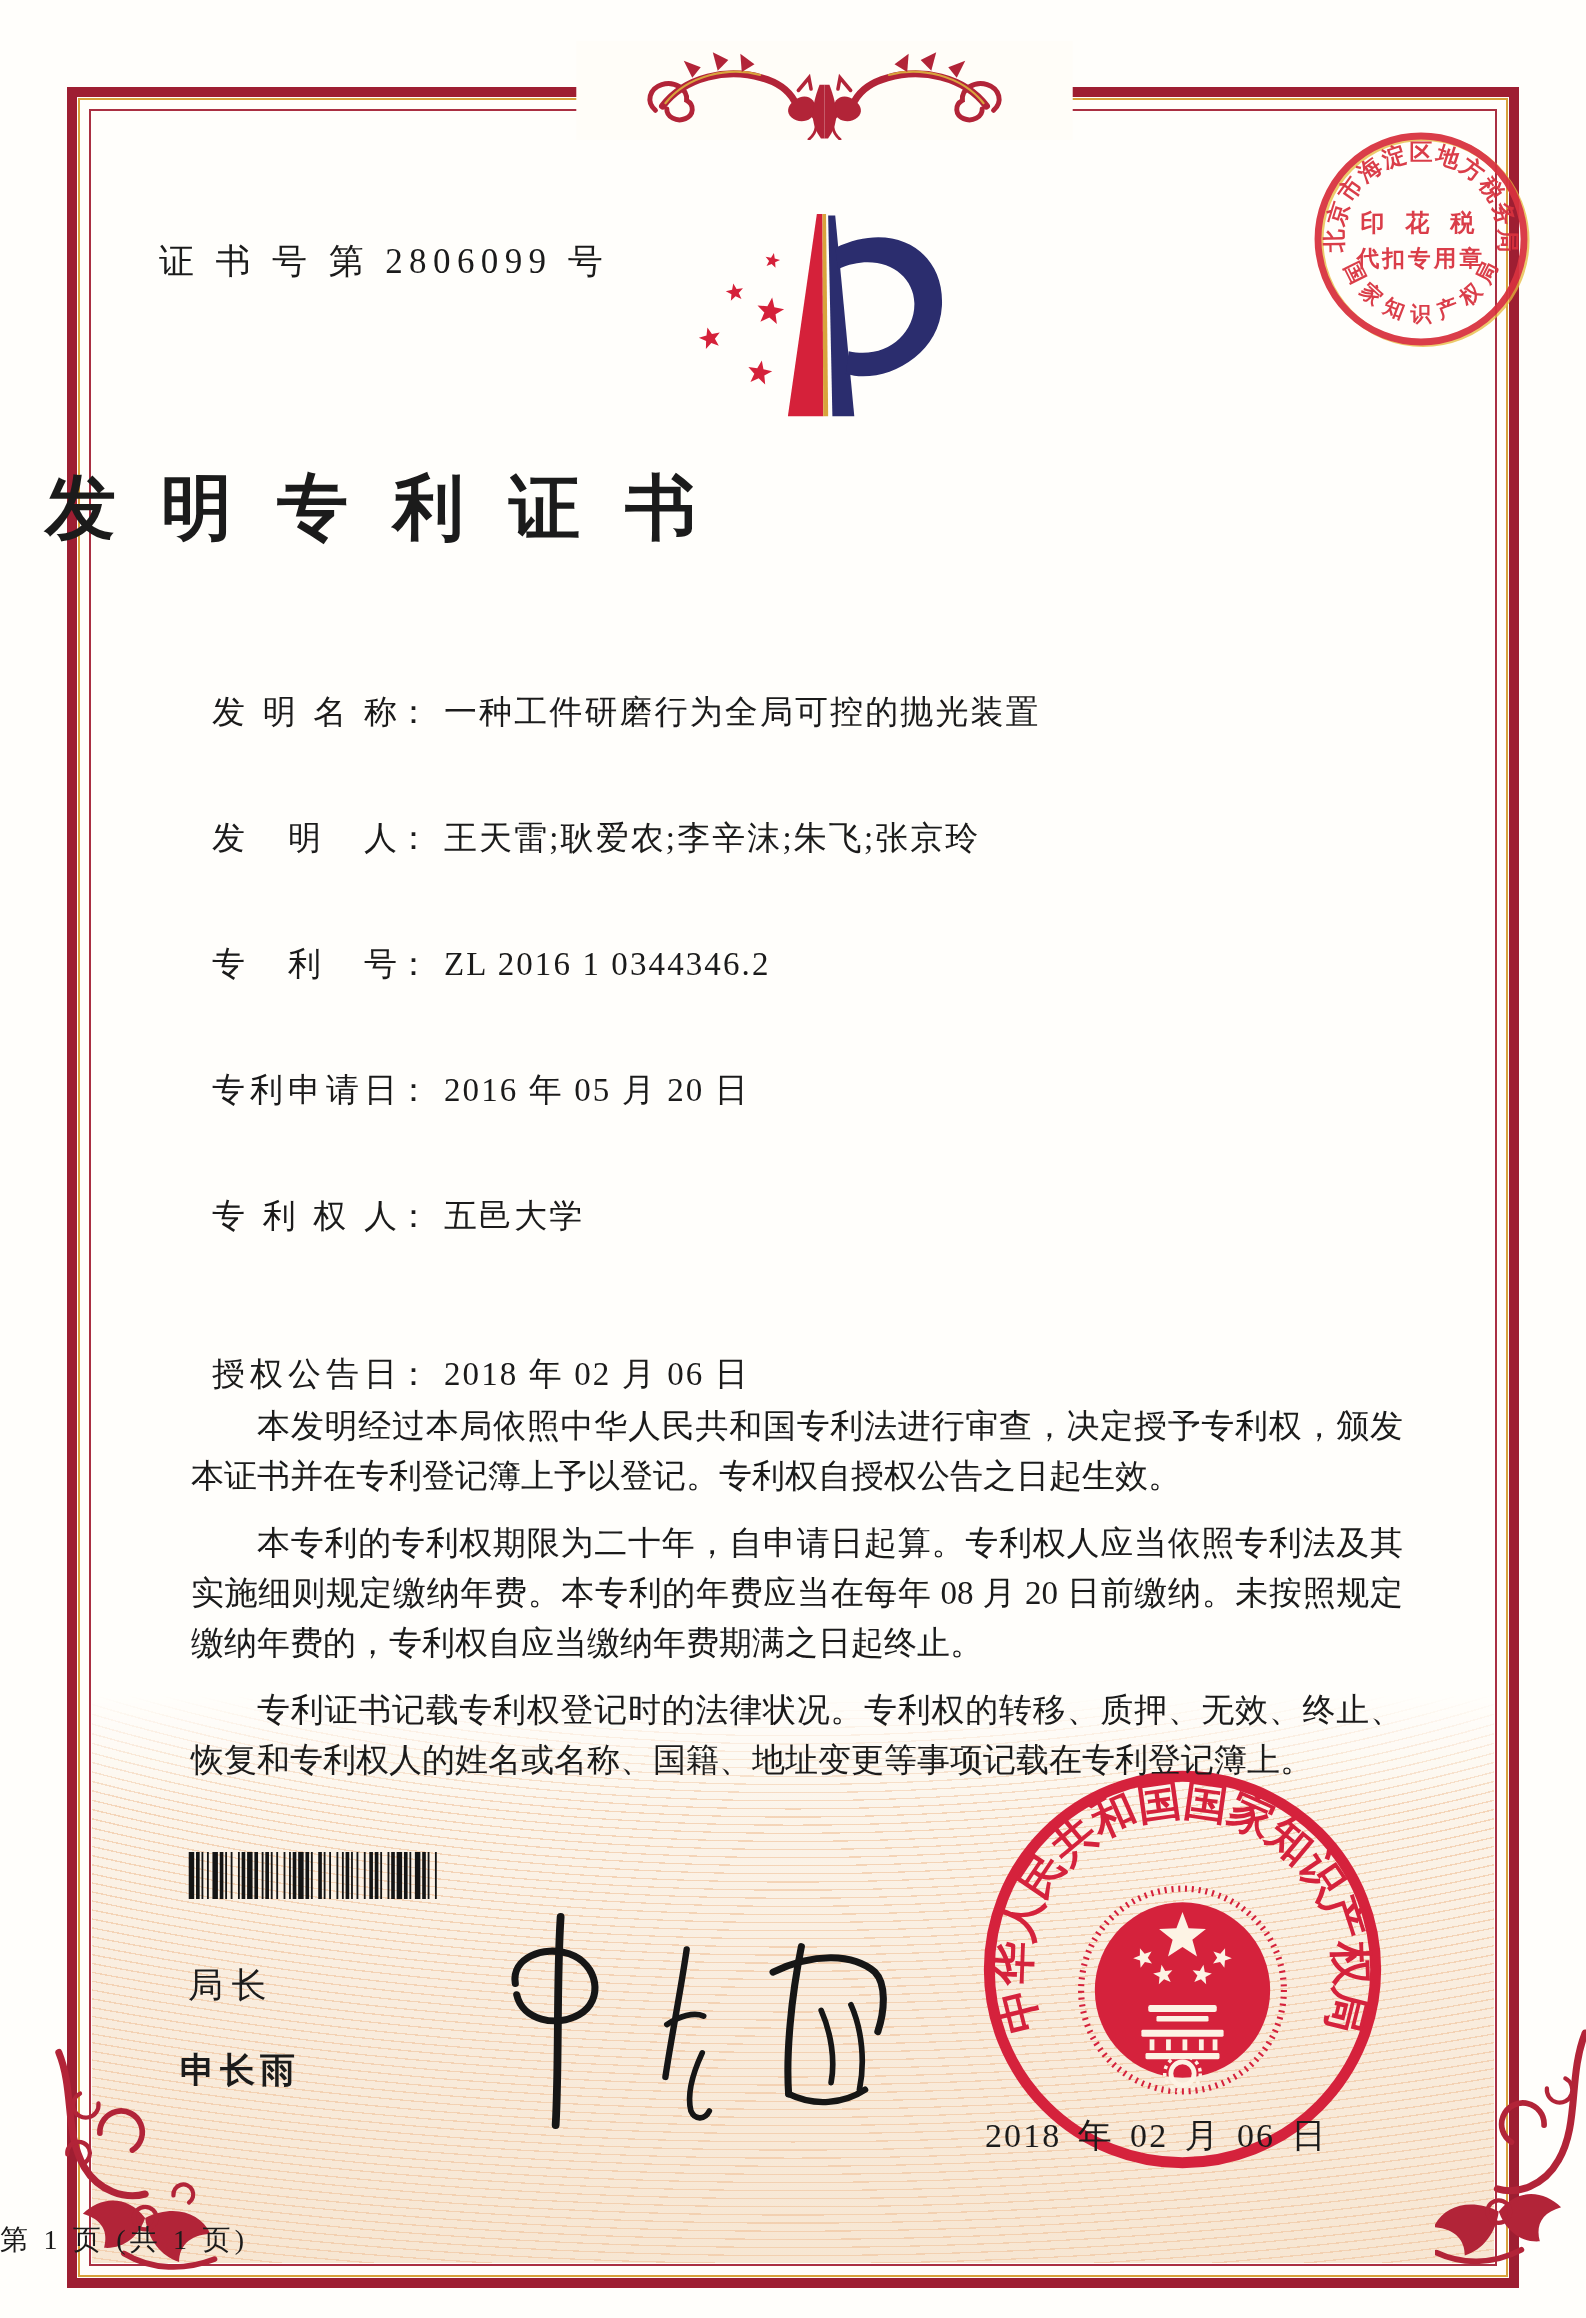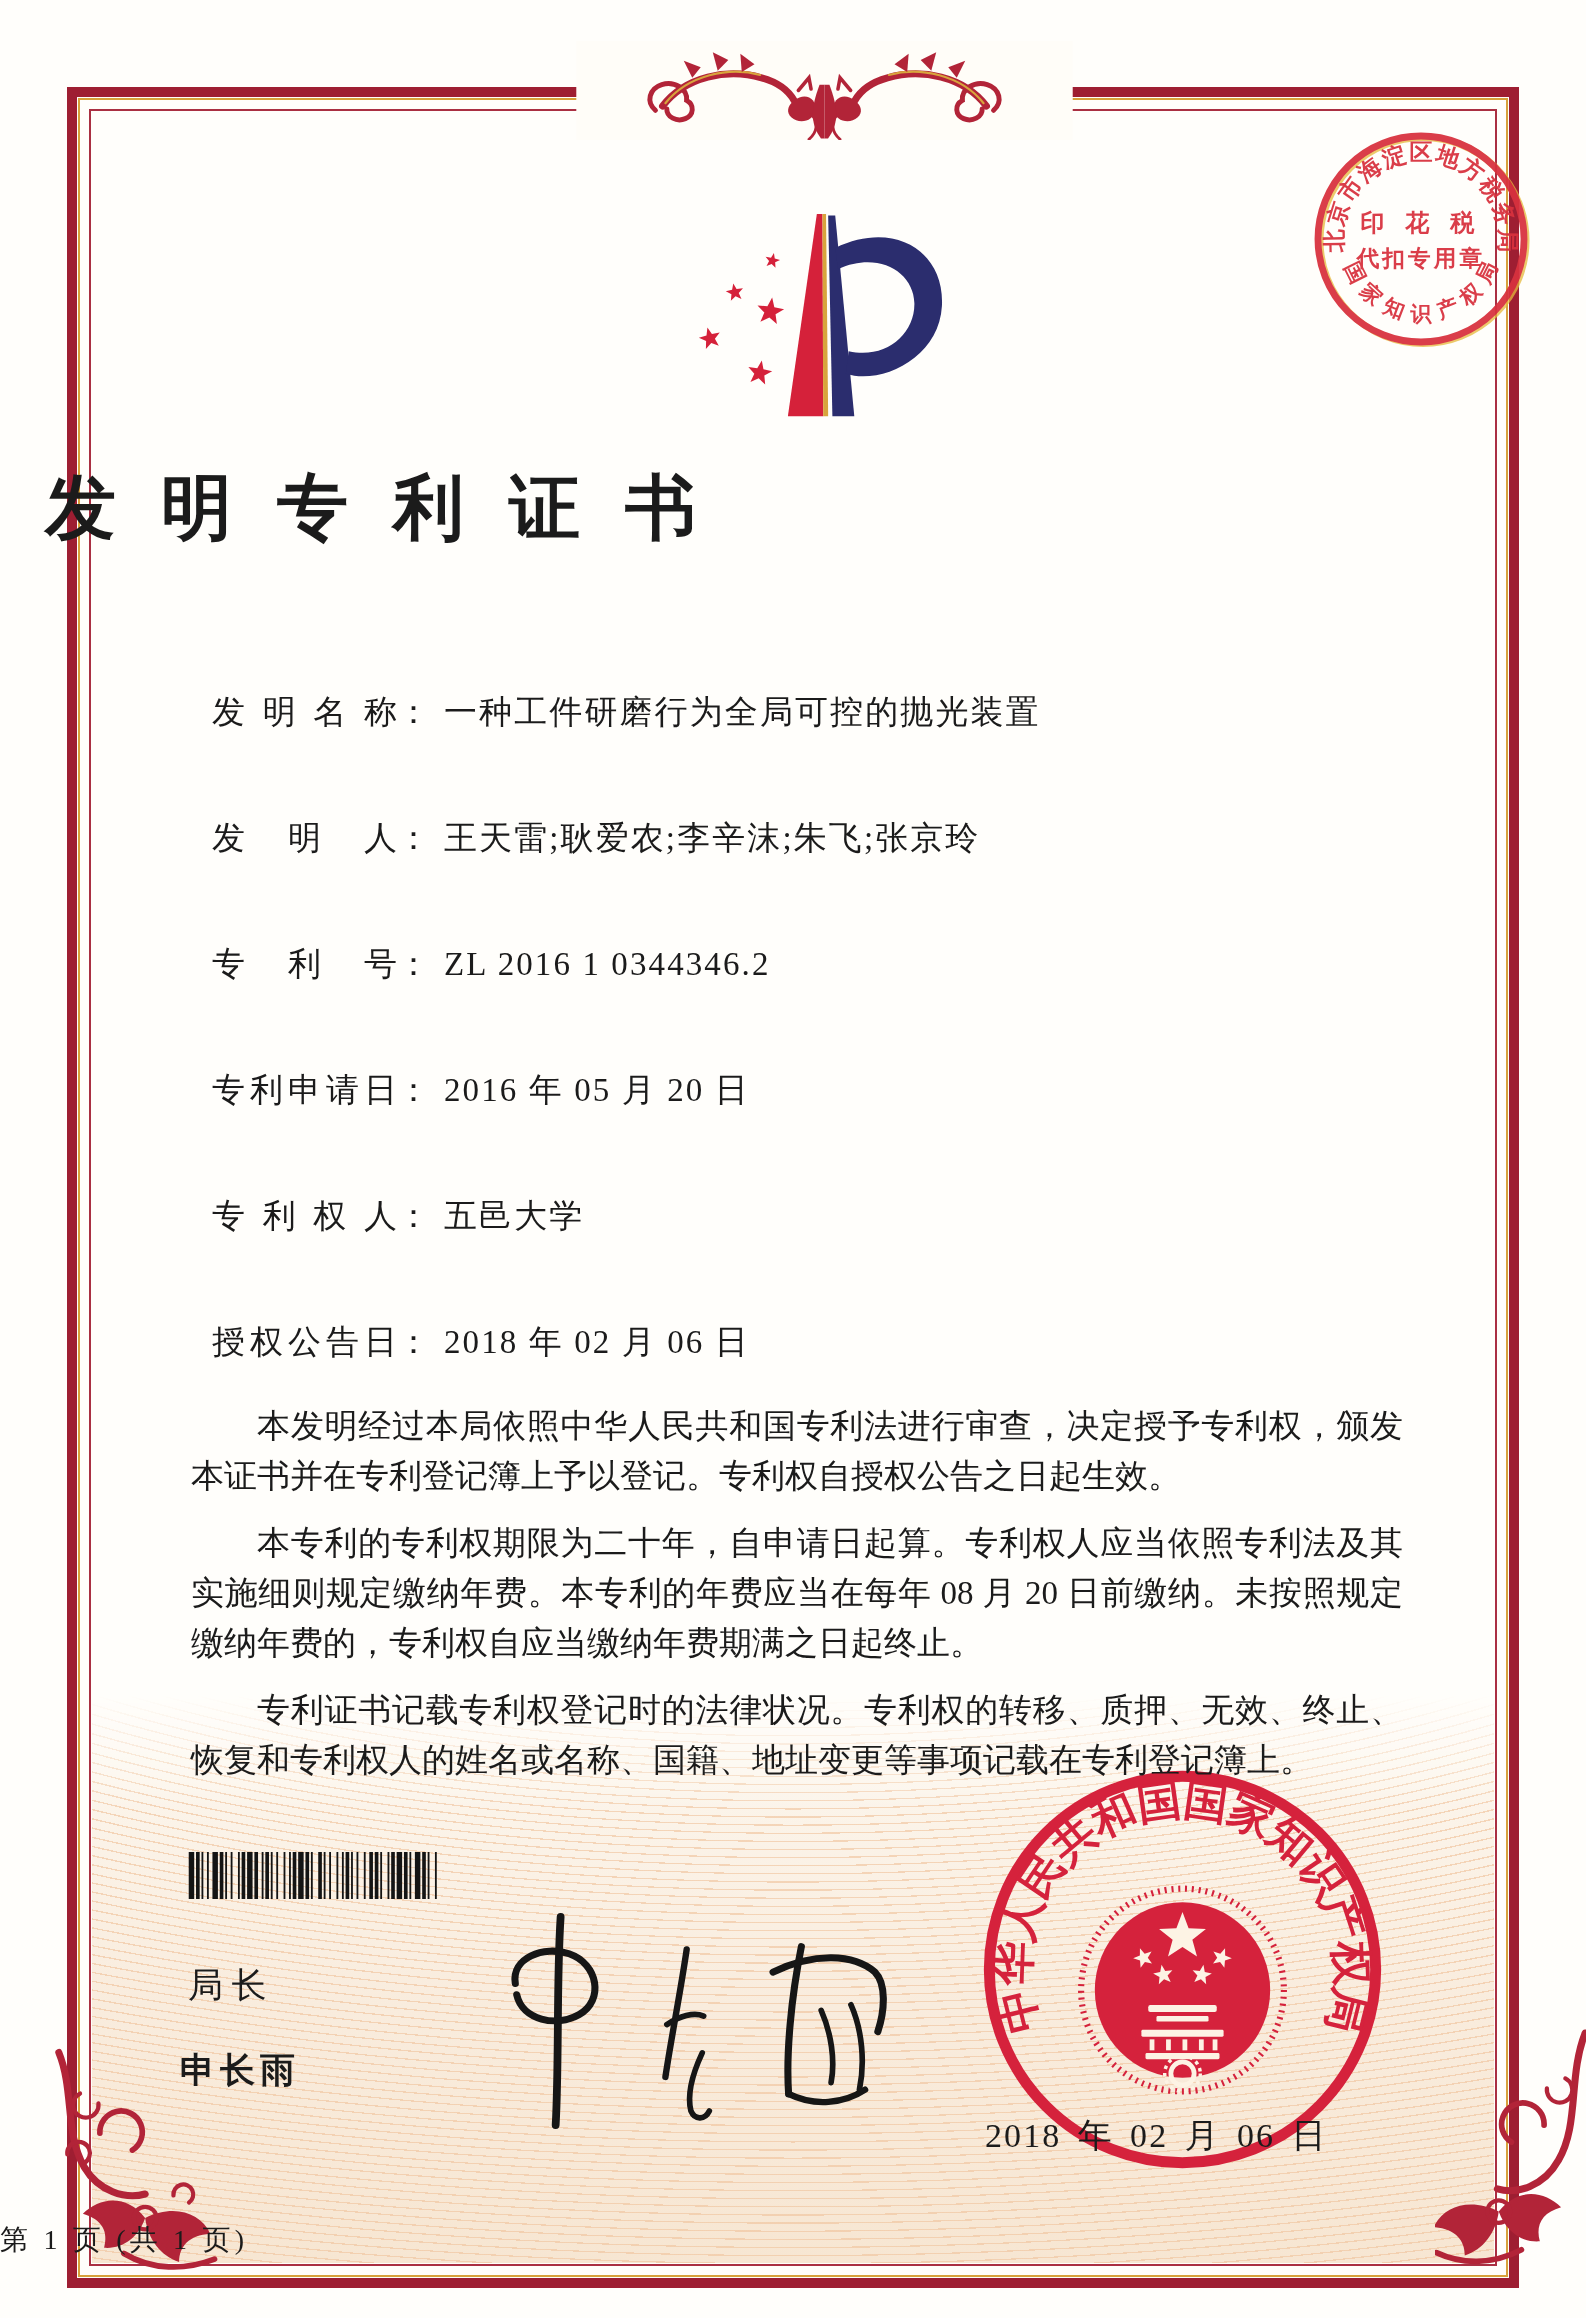--- a/index.html
+++ b/index.html
@@ -69,20 +69,21 @@
       <path d="M206,42 l-7,-26 l22,11 z" fill="#b22438" stroke="none"></path>
       <path d="M240,44 l-2,-26 l20,15 z" fill="#b22438" stroke="none"></path>
       <path d="M314,84 c16,-12 32,-3 30,14 c-2,15 -22,21 -34,10 c-7,-7 -6,-16 4,-24 z" fill="#b22438" stroke="none"></path>
       <path d="M320,70 l15,-18 l3,16" stroke-width="5"></path>
       <path d="M338,104 c11,10 9,25 -3,35" stroke-width="4"></path>
       <path d="M350,62 C338,94 336,116 352,138 L357,138 L357,62 Z" fill="#b22438" stroke="none"></path>
     </g>
     <use href="#dragonL" transform="translate(714,0) scale(-1,1)"></use>
   </svg>
 
+  <div class="certno">证 书 号 第 2806099 号</div>
 
   <svg class="logo" viewBox="0 0 358 300">
     <defs>
       <path id="star2" d="M0,-1 L.247,-.34 L.951,-.309 L.4,.13 L.588,.809 L0,.42 L-.588,.809 L-.4,.13 L-.951,-.309 L-.247,-.34 Z"></path>
     </defs>
     <g fill="#d5213a">
       <use href="#star2" transform="translate(108,76) scale(11) rotate(12)"></use>
       <use href="#star2" transform="translate(55,121) scale(13) rotate(-10)"></use>
       <use href="#star2" transform="translate(105,148) scale(20) rotate(8)"></use>
       <use href="#star2" transform="translate(20,186) scale(16) rotate(-14)"></use>
@@ -122,21 +123,21 @@
   </div>
   <div class="row" style="top:942px">
     <span class="lbl">专利号</span><span>：</span><span class="val">ZL 2016 1 0344346.2</span>
   </div>
   <div class="row" style="top:1068px">
     <span class="lbl">专利申请日</span><span>：</span><span class="val">2016 年 05 月 20 日</span>
   </div>
   <div class="row" style="top:1194px">
     <span class="lbl">专利权人</span><span>：</span><span class="val">五邑大学</span>
   </div>
-  <div class="row" style="top:1320px">
+  <div class="row" style="top:1352px">
     <span class="lbl">授权公告日</span><span>：</span><span class="val">2018 年 02 月 06 日</span>
   </div>
 
   <div class="body">
     <p>本发明经过本局依照中华人民共和国专利法进行审查，决定授予专利权，颁发本证书并在专利登记簿上予以登记。专利权自授权公告之日起生效。</p>
     <p>本专利的专利权期限为二十年，自申请日起算。专利权人应当依照专利法及其实施细则规定缴纳年费。本专利的年费应当在每年 08 月 20 日前缴纳。未按照规定缴纳年费的，专利权自应当缴纳年费期满之日起终止。</p>
     <p>专利证书记载专利权登记时的法律状况。专利权的转移、质押、无效、终止、恢复和专利权人的姓名或名称、国籍、地址变更等事项记载在专利登记簿上。</p>
   </div>
 
   <div class="barcode"><svg width="444" height="47" viewBox="0 0 628 67" fill="#141414">

